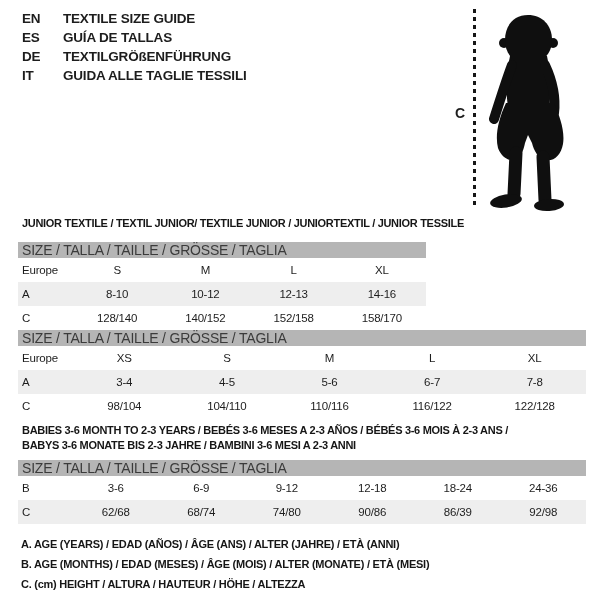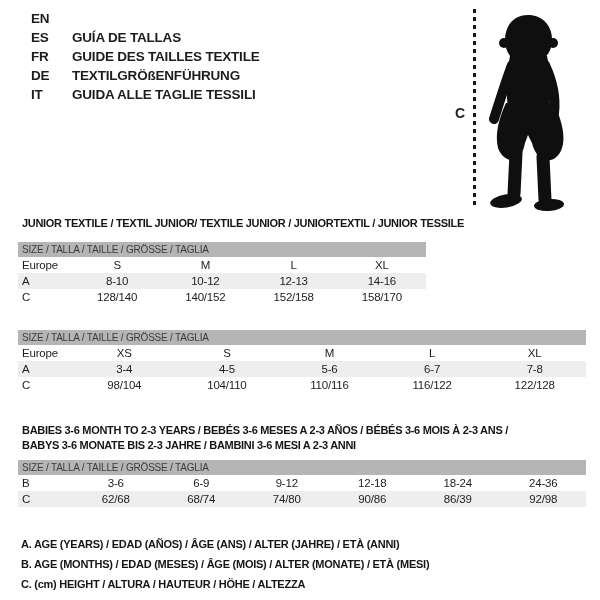--- a/index.html
+++ b/index.html
@@ -3,21 +3,21 @@
 <meta charset="utf-8">
 <style>
   html,body{margin:0;padding:0;background:#fff;}
   #page{
     position:relative;width:600px;height:600px;background:#ffffff;
     font-family:"Liberation Sans", sans-serif;color:#1d1d1d;overflow:hidden;
   }
 
   
   .lang-block{position:absolute;left:22px;top:9px;}
-  .lang-row{display:flex;height:19px;align-items:center;margin-left:9px;}
+  .lang-row{display:flex;height:19px;align-items:center;}
   .lang-code{width:41px;font-weight:bold;font-size:13.5px;letter-spacing:-0.2px;}
   .lang-text{font-weight:bold;font-size:13.5px;letter-spacing:-0.2px;white-space:nowrap;}
 
   
   .height-line{
     position:absolute;left:473px;top:9px;width:3px;height:199px;
     background:repeating-linear-gradient(to bottom,#161616 0 4px,transparent 4px 8px);
   }
   .height-label{position:absolute;left:455px;top:105px;font-weight:bold;font-size:14px;}
   .baby-svg{position:absolute;left:479px;top:8px;}
@@ -33,50 +33,47 @@
     white-space:nowrap;padding-left:4px;color:#161616;
   }
   .tbl-title .sub{font-size:7.5px;vertical-align:-2px;}
 
   table{width:100%;border-collapse:collapse;table-layout:fixed;}
   #sec-junior table{margin-top:11px;}
   #sec-children table{margin-top:8px;}
   #sec-babies table{margin-top:7px;}
 
   td.size-bar{
-    background:#b5b5b5;font-size:10px;color:#3b3b3b;height:15px;
+    background:#b5b5b5;font-size:14px;color:#3b3b3b;height:15px;
     padding:0 0 0 4px;letter-spacing:-0.2px;white-space:nowrap;text-align:left;
   }
   tbody td{
-    font-size:11.5px;height:16px;text-align:center;color:#1d1d1d;
+    font-size:11.5px;height:24px;text-align:center;color:#1d1d1d;
     padding:0;letter-spacing:-0.2px;white-space:nowrap;
   }
   tbody td.row-label{text-align:left;padding-left:4px;}
   tbody tr:nth-child(even){background:#eeeeee;}
 
   
   .footnotes{position:absolute;left:21px;top:534px;}
   .footnote{font-size:11px;font-weight:bold;line-height:20px;letter-spacing:-0.25px;white-space:nowrap;color:#161616;}
 </style>
 </head>
 <body>
 
 <div id="page">
 
   <div class="lang-block">
     <div class="lang-row">
       <span class="lang-code">EN</span>
+      <span class="lang-text">TEXTILE SIZE GUIDE</span>
     </div>
     <div class="lang-row">
       <span class="lang-code">ES</span>
       <span class="lang-text">GUÍA DE TALLAS</span>
-    </div>
-    <div class="lang-row">
-      <span class="lang-code">FR</span>
-      <span class="lang-text">GUIDE DES TAILLES TEXTILE</span>
     </div>
     <div class="lang-row">
       <span class="lang-code">DE</span>
       <span class="lang-text">TEXTILGRÖßENFÜHRUNG</span>
     </div>
     <div class="lang-row">
       <span class="lang-code">IT</span>
       <span class="lang-text">GUIDA ALLE TAGLIE TESSILI</span>
     </div>
   </div>

